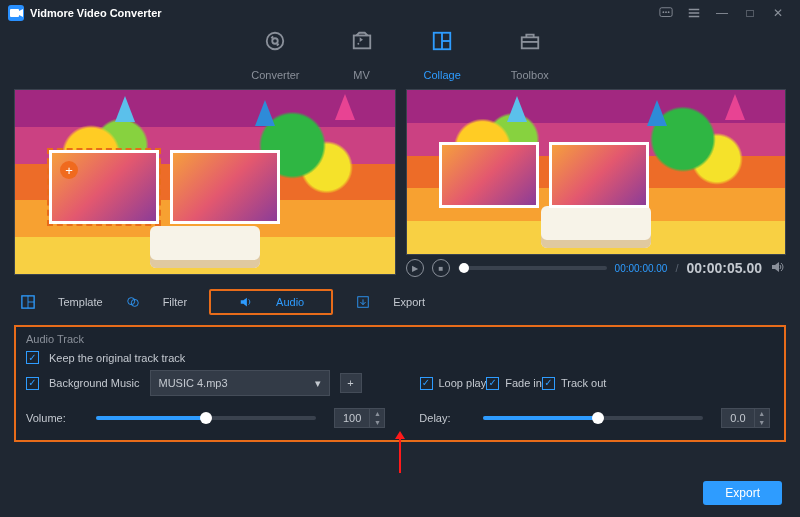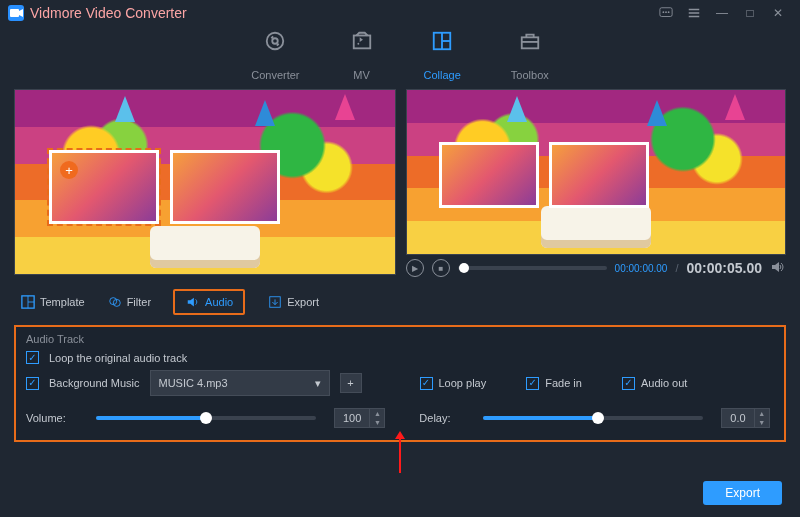--- a/index.html
+++ b/index.html
@@ -30,21 +30,21 @@
     display: flex;
     align-items: center;
     padding: 0 8px;
     background: var(--bg);
   }
   .titlebar .logo {
     width: 16px; height: 16px; margin-right: 6px;
     background: #2990ff; border-radius: 3px;
     display:flex;align-items:center;justify-content:center;
   }
-  .titlebar .title { font-size: 14px; color: #fca5a5; }
+  .titlebar .title { font-size: 11px; color: #ffffff; font-weight: bold; }
   .titlebar .spacer { flex: 1; }
   .win-btn {
     width: 28px; height: 20px; display:flex; align-items:center; justify-content:center;
     color: var(--text-dim); font-size: 12px;
   }
   
   .main-tabs {
     display:flex; justify-content:center; gap: 50px;
     padding: 4px 0 6px;
   }
@@ -94,23 +94,23 @@
   .add-orange {
     position:absolute; top:8px; left:8px; width:18px;height:18px;border-radius:50%;
     background:#f06a1e; color:#fff; display:flex;align-items:center;justify-content:center;font-size:13px;line-height:1;
   }
   
   
   .subtabs {
     display:flex; align-items:center; gap: 22px;
     padding: 8px 20px 8px;
   }
-  .subtab { display:flex; align-items:center; gap:4px; color: var(--text); }
+  .subtab { display:flex; align-items:center; gap:22px; color: var(--text); }
   .subtab .sicon { width:16px;height:16px; display:flex;align-items:center;justify-content:center; color:var(--accent);}
-  .subtab.audio { border:2px solid var(--orange); padding:3px 10px; border-radius:2px; color:var(--accent);}
+  .subtab.audio { border:2px solid var(--orange); padding:3px 27px; border-radius:2px; color:var(--accent);}
   
   .audio-panel {
     margin: 2px 14px 0;
     border:2px solid var(--orange);
     padding: 6px 10px 12px;
     background: var(--bg-dark);
   }
   .ap-title { color: var(--text-dim); font-size: 11px; margin-bottom:4px; }
   .row { display:flex; align-items:center; gap:10px; margin-top:6px; }
   .check {
@@ -138,21 +138,21 @@
     position:absolute; top:50%; width:12px;height:12px;border-radius:50%;
     background:#fff; transform:translate(-50%,-50%);
   }
   .numbox {
     display:flex; align-items:center;
     background:#333b47;border:1px solid #444c58;height:20px;justify-content:space-between;
   }
   .numbox span { padding:0 8px; min-width:28px; text-align:right; }
   .spin { display:flex;flex-direction:column;border-left:1px solid #444c58;}
   .spin div{width:14px;height:9px;display:flex;align-items:center;justify-content:center;font-size:7px;color:var(--text-dim);}
-  .group-right { display:flex; gap:40px; margin-left:48px;}
+  .group-right { display:flex; margin-left:48px;}
   .ck { display:flex;align-items:center;gap:6px; }
   
   .right-controls {
     display:flex;align-items:center;gap:8px;
     margin-top:4px;
   }
   .pbtn {
     width:18px;height:18px;border:1.5px solid var(--text-dim);border-radius:50%;
     display:flex;align-items:center;justify-content:center;color:var(--text-dim);font-size:8px;
   }
@@ -333,21 +333,21 @@
       </span>
     <span>Export</span>
   </div>
 </div>
 
 <div class="audio-panel">
   <div class="ap-title">Audio Track</div>
 
   <div class="row">
     <span class="check"></span>
-    <span class="label">Loop the original audio track</span>
+    <span class="label">Keep the original track track</span>
   </div>
 
   <div class="row">
     <span class="check"></span>
     <span class="label">Background Music</span>
     <div class="select">
       <span>MUSIC 4.mp3</span>
       <span>▾</span>
     </div>
     <div class="smallbtn">+</div>
@@ -356,21 +356,21 @@
       <div class="ck">
           <span class="check"></span>
           <span>Loop play</span>
         </div>
       <div class="ck">
           <span class="check"></span>
           <span>Fade in</span>
         </div>
       <div class="ck">
           <span class="check"></span>
-          <span>Audio out</span>
+          <span>Track out</span>
         </div>
     </div>
   </div>
 
   <div class="row" style="margin-top:12px;">
     <span style="width:52px">Volume:</span>
     <div class="slider" style="max-width:220px">
       <div class="fill" style="width:50%"></div>
       <div class="knob" style="left:50%"></div>
     </div>

